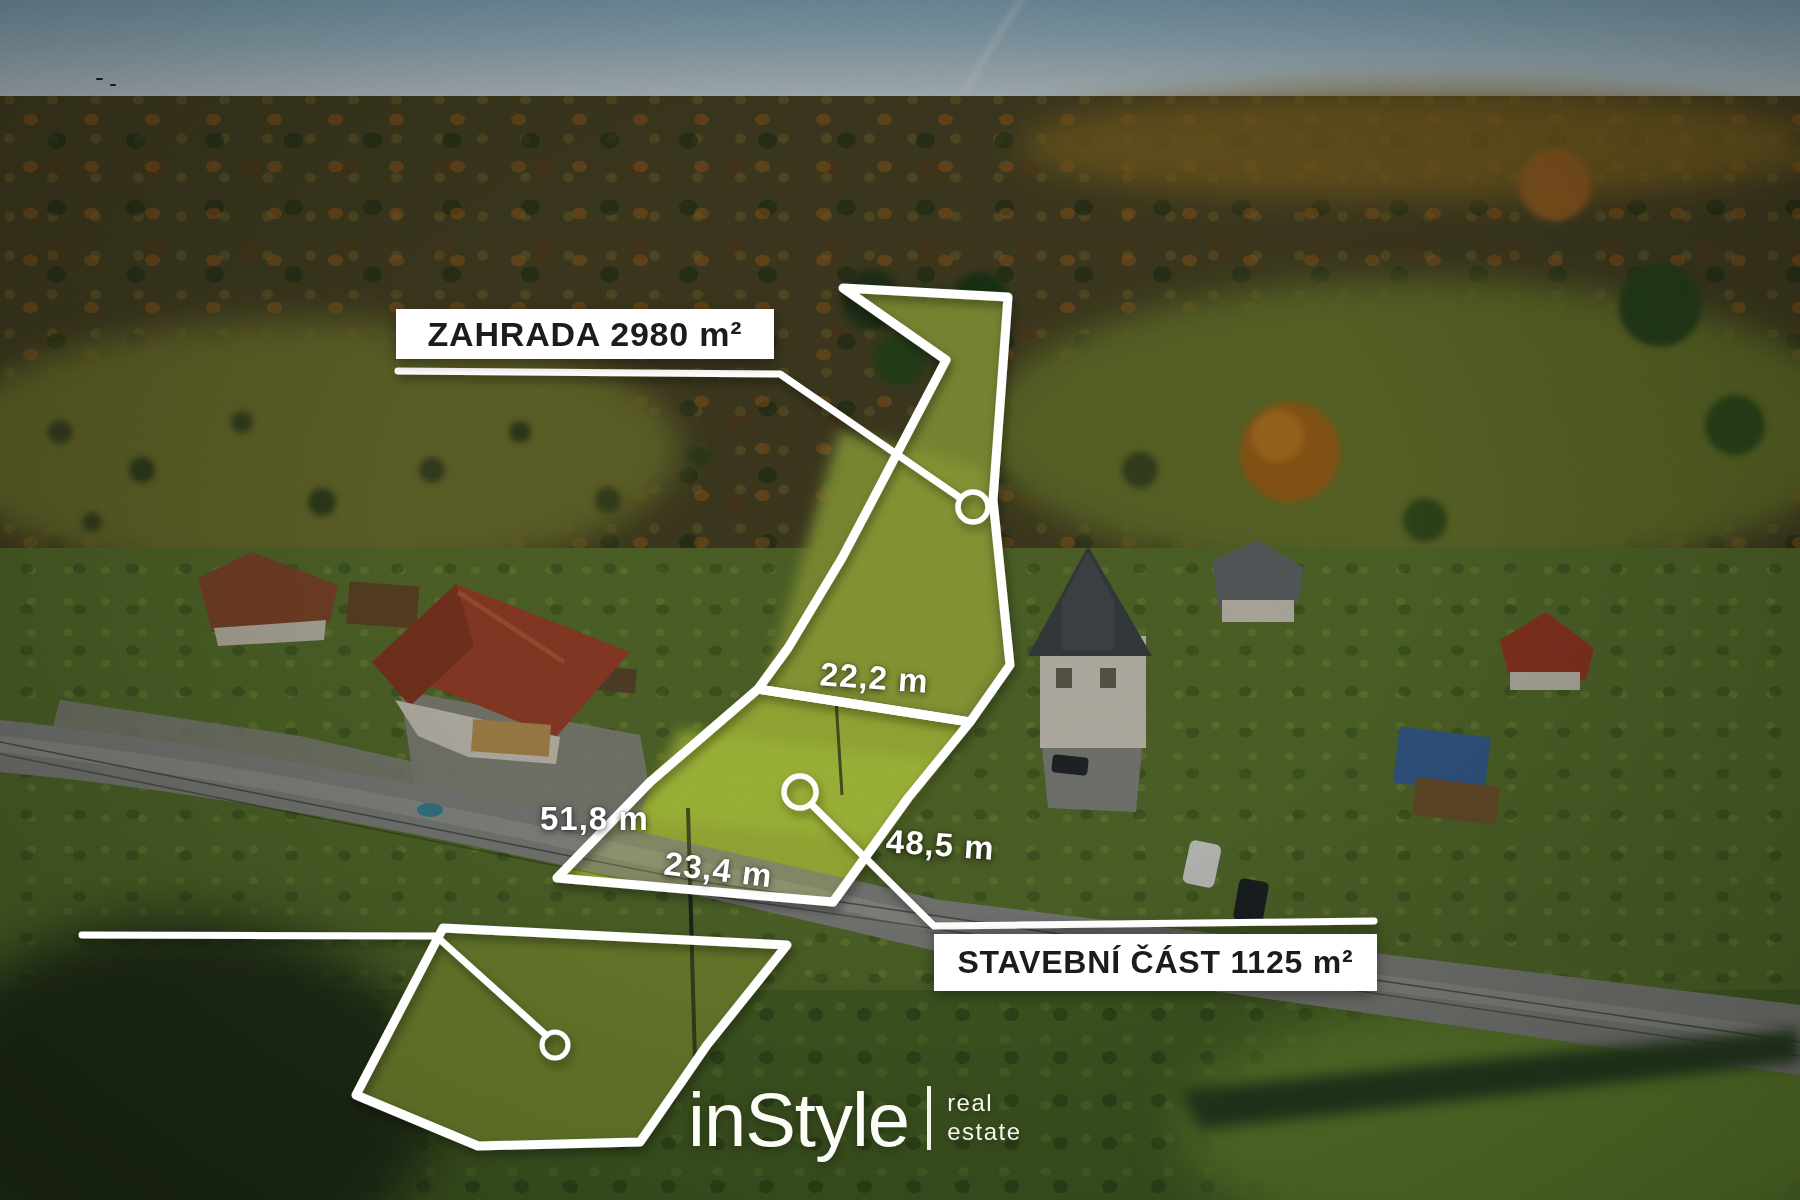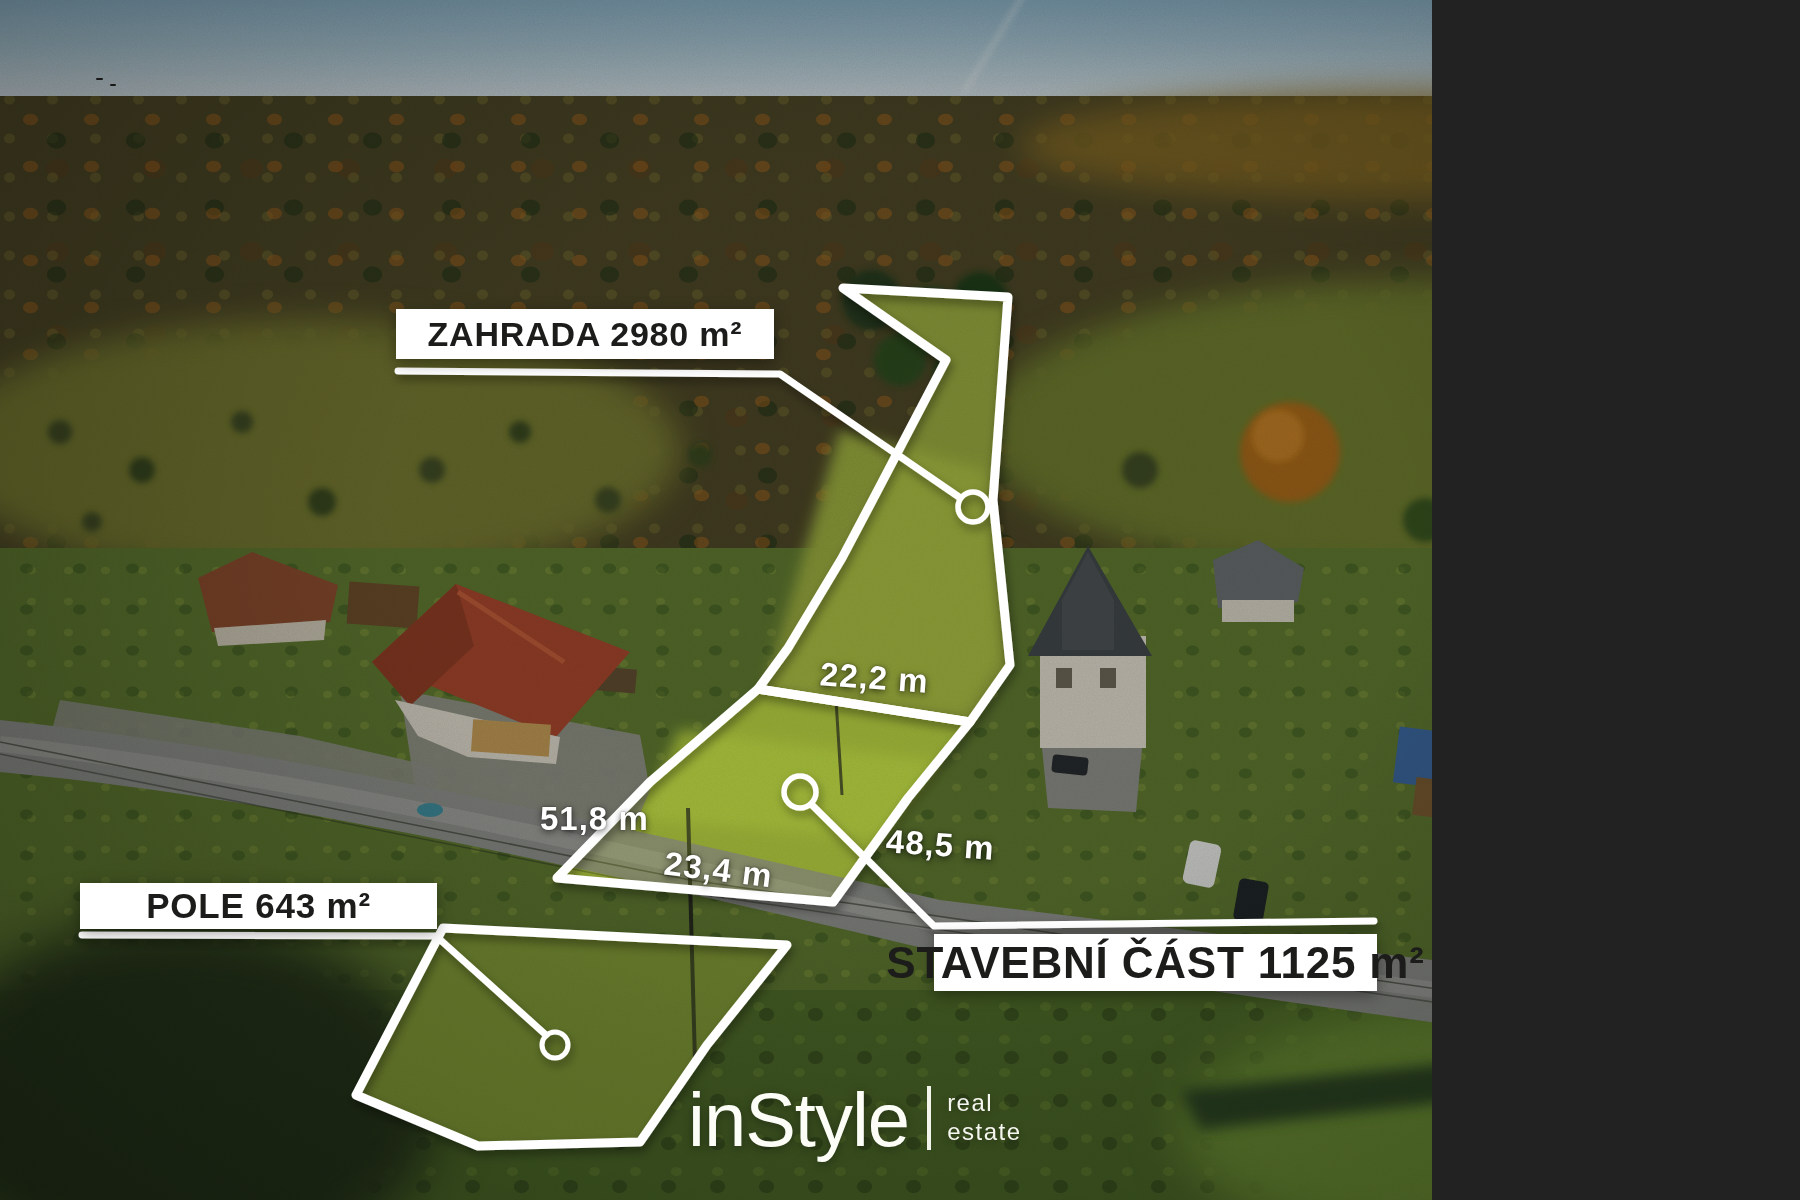--- a/index.html
+++ b/index.html
@@ -1,16 +1,16 @@
 <!DOCTYPE html>
 <html><head>
 <meta charset="utf-8">
 <style>
   html,body{margin:0;padding:0;background:#222;}
-  .stage{position:relative;width:1432px;height:1200px;overflow:hidden;
+  .stage{position:relative;width:1800px;height:1200px;overflow:hidden;
          font-family:"Liberation Sans",sans-serif;}
   .stage *{box-sizing:border-box;}
 
   
   .layer{position:absolute;}
   .sky{left:0;top:0;width:1800px;height:122px;
        background:linear-gradient(180deg,#8fb6cc 0%,#a9c7d6 35%,#cfdde4 75%,#e3eaec 100%);}
   .forest{left:0;top:96px;width:1800px;height:486px;
     background:
       radial-gradient(rgba(168,98,26,.50) 0 7px,transparent 8px) 0 0/61px 47px,
@@ -41,21 +41,21 @@
   .dim::after{content:"";position:absolute;inset:0;background:rgba(8,12,10,.12);}
 
   svg{position:absolute;left:0;top:0;}
 
   
   .plotlabel{position:absolute;display:flex;align-items:center;justify-content:center;
     background:#ffffff;color:#1c1c1a;font-weight:700;letter-spacing:.8px;
     box-shadow:0 4px 14px rgba(0,0,0,.38);white-space:nowrap;}
   .lab-zahrada{left:396px;top:309px;width:378px;height:50px;font-size:34px;}
   .lab-pole{left:80px;top:883px;width:357px;height:46px;font-size:35px;}
-  .lab-stavebni{left:934px;top:934px;width:443px;height:57px;font-size:44px;}
+  .lab-stavebni{left:934px;top:934px;width:443px;height:57px;font-size:32px;}
 
   .dimtext{position:absolute;color:#fff;font-weight:700;font-size:33px;letter-spacing:1px;
     text-shadow:0 2px 7px rgba(0,0,0,.65),0 0 2px rgba(0,0,0,.45);white-space:nowrap;}
   .dim-22{left:820px;top:659px;transform:rotate(4deg);}
   .dim-51{left:540px;top:800px;}
   .dim-23{left:664px;top:851px;transform:rotate(7deg);}
   .dim-48{left:886px;top:826px;transform:rotate(4deg);}
 
   
   .logo{position:absolute;left:688px;top:1082px;display:flex;align-items:flex-start;
@@ -218,23 +218,20 @@
 
       <circle cx="973" cy="507" r="15" stroke-width="5.5"></circle>
       <circle cx="800" cy="792" r="16" stroke-width="5.5"></circle>
       <circle cx="555" cy="1045" r="13" stroke-width="5"></circle>
     </g>
   </svg>
 
   <div class="plotlabel lab-zahrada">
     <span>ZAHRADA 2980 m²</span>
   </div>
-  <div class="plotlabel lab-pole">
-    <span>POLE 643 m²</span>
-  </div>
   <div class="plotlabel lab-stavebni">
     <span>STAVEBNÍ ČÁST 1125 m²</span>
   </div>
 
   <div class="dimtext dim-22">22,2 m</div>
   <div class="dimtext dim-51">51,8 m</div>
   <div class="dimtext dim-23">23,4 m</div>
   <div class="dimtext dim-48">48,5 m</div>
 
   <div class="logo">

